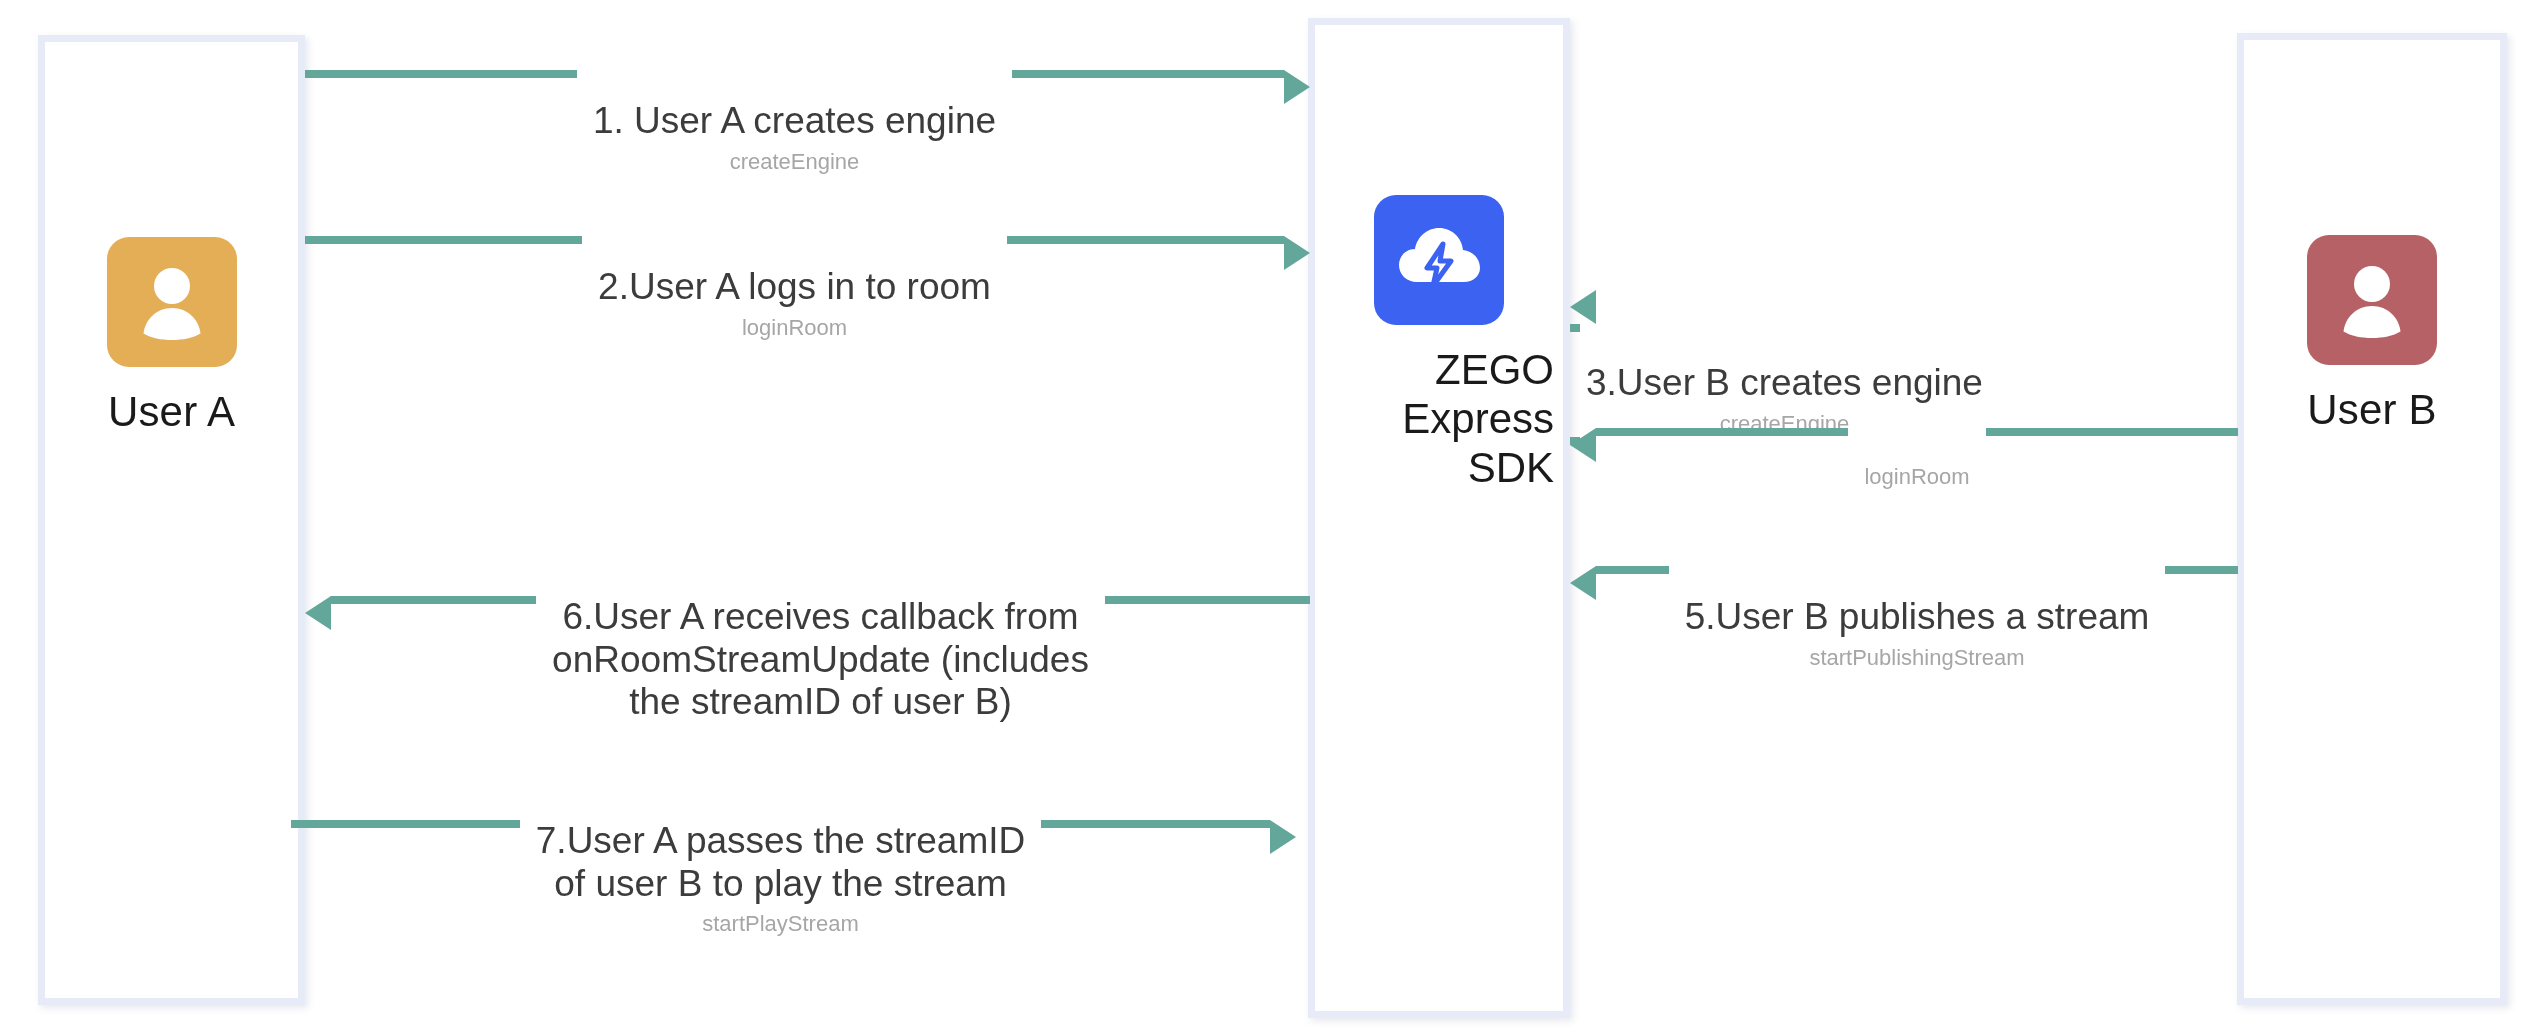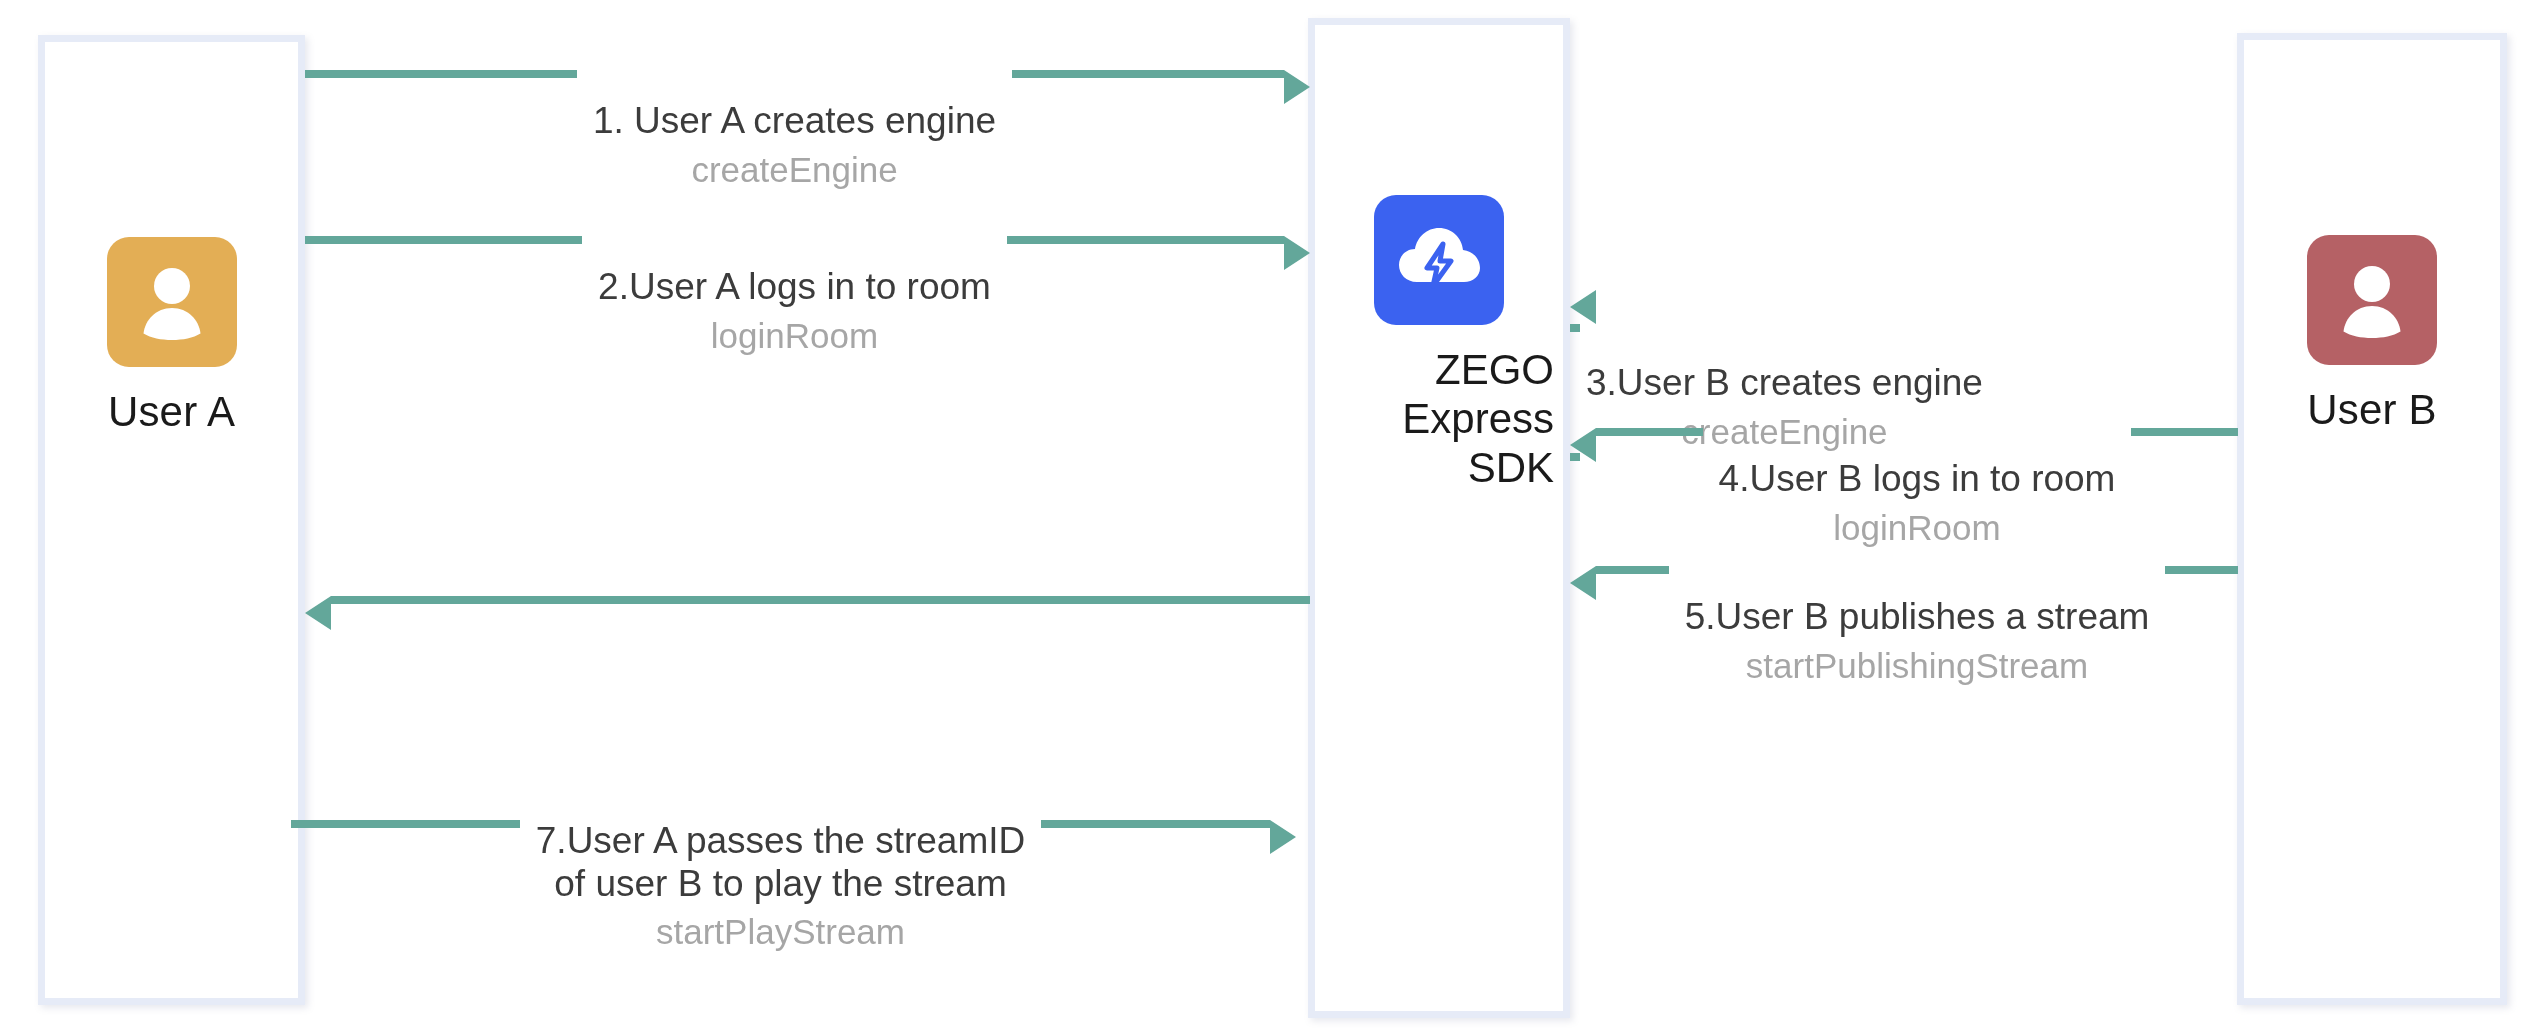--- a/index.html
+++ b/index.html
@@ -83,21 +83,21 @@
     text-align: center;
     padding: 0 16px;
   }
   .msg-title {
     font-size: 37px;
     color: #3c3c3c;
     line-height: 1.15;
     white-space: pre-line;
   }
   .msg-sub {
-    font-size: 35px;
+    font-size: 22px;
     color: #a6a6a6;
     line-height: 1.2;
     margin-top: 6px;
   }
 
   
   .seg {
     flex: 1 1 auto;
     height: 8px;
     background: #63a79a;
@@ -179,20 +179,25 @@
       <div class="msg-title">2.User A logs in to room</div>
       <div class="msg-sub">loginRoom</div>
     </div>
     <div class="seg"></div>
     <div class="head head-right"></div>
   </div>
 
   <div class="msg three-line" style="left:305px; top:596px; width:1005px;">
     <div class="head head-left"></div>
     <div class="seg"></div>
+    <div class="msg-text">
+      <div class="msg-title">6.User A receives callback from
+onRoomStreamUpdate (includes
+the streamID of user B)</div>
+    </div>
     <div class="seg"></div>
   </div>
 
   <div class="msg three-line" style="left:291px; top:820px; width:1005px;">
     <div class="seg"></div>
     <div class="msg-text">
       <div class="msg-title">7.User A passes the streamID
 of user B to play the stream</div>
       <div class="msg-sub">startPlayStream</div>
     </div>
@@ -207,21 +212,20 @@
       <div class="msg-title">3.User B creates engine</div>
       <div class="msg-sub">createEngine</div>
     </div>
     <div class="seg"></div>
   </div>
 
   <div class="msg two-line" style="left:1570px; top:428px; width:668px;">
     <div class="head head-left"></div>
     <div class="seg"></div>
     <div class="msg-text">
-      <div class="msg-title">4.User B logs in to room</div>
       <div class="msg-sub">loginRoom</div>
     </div>
     <div class="seg"></div>
   </div>
 
   <div class="msg two-line" style="left:1570px; top:566px; width:668px;">
     <div class="head head-left"></div>
     <div class="seg"></div>
     <div class="msg-text">
       <div class="msg-title">5.User B publishes a stream</div>

